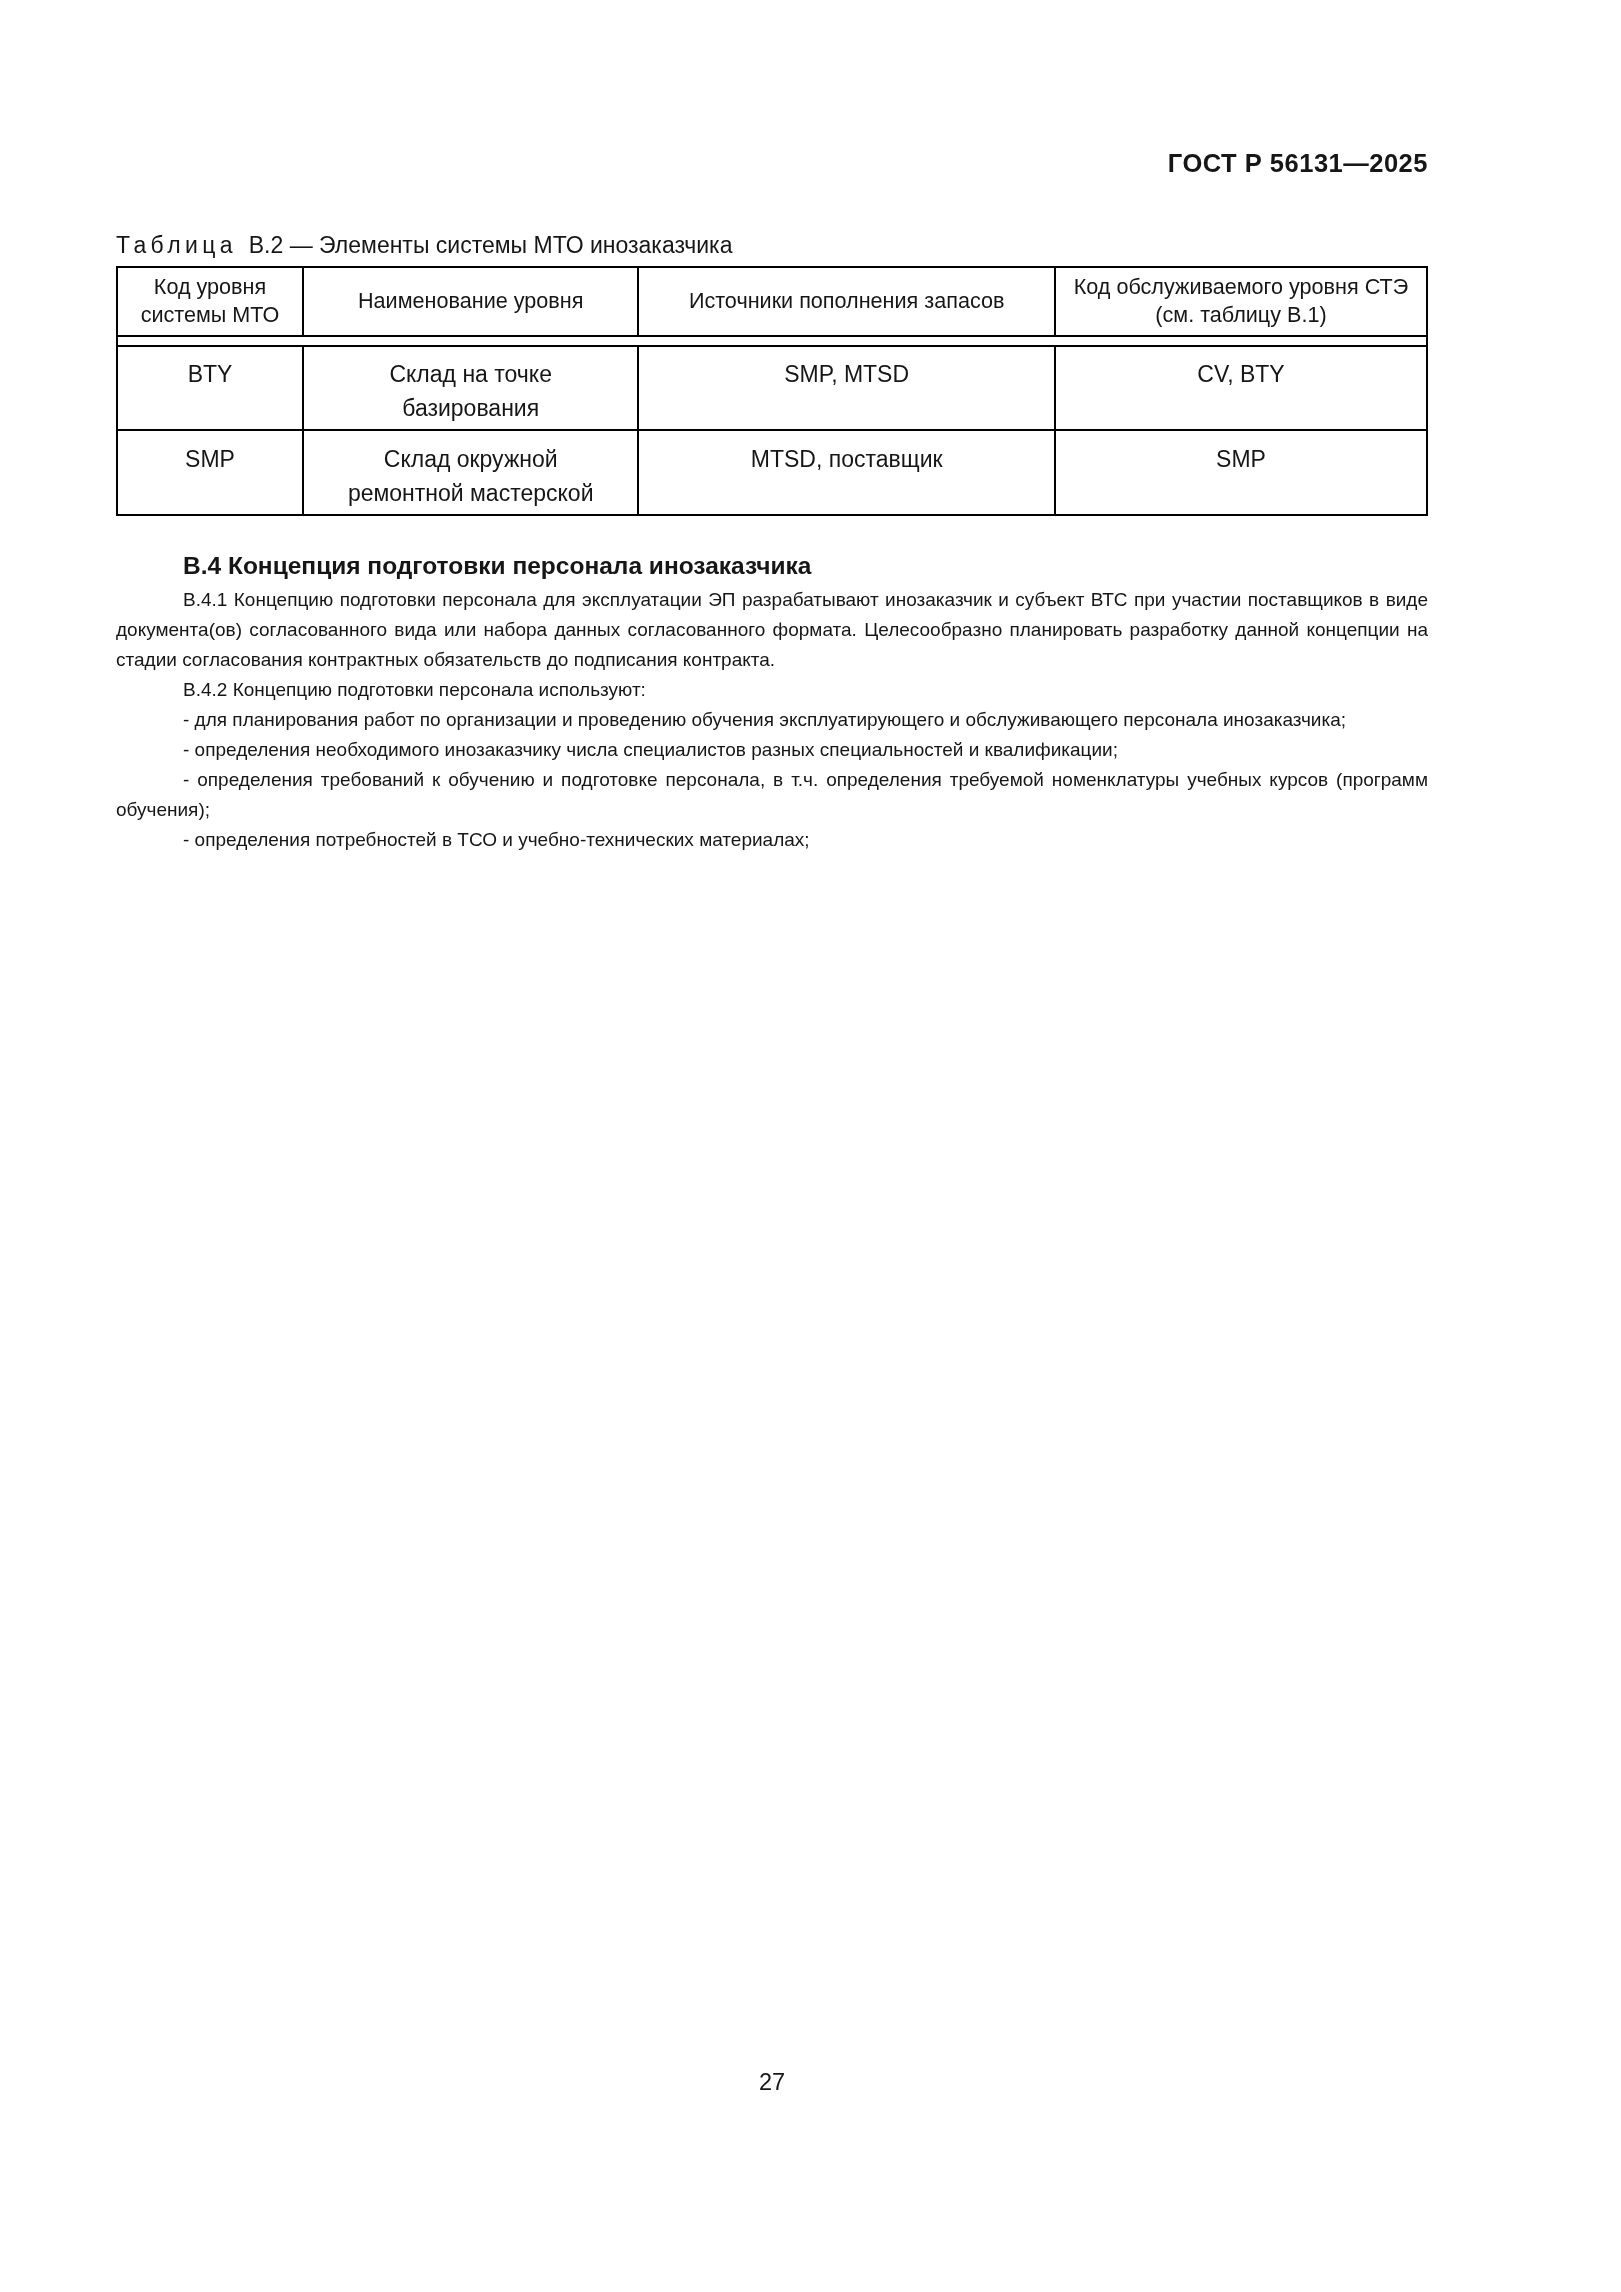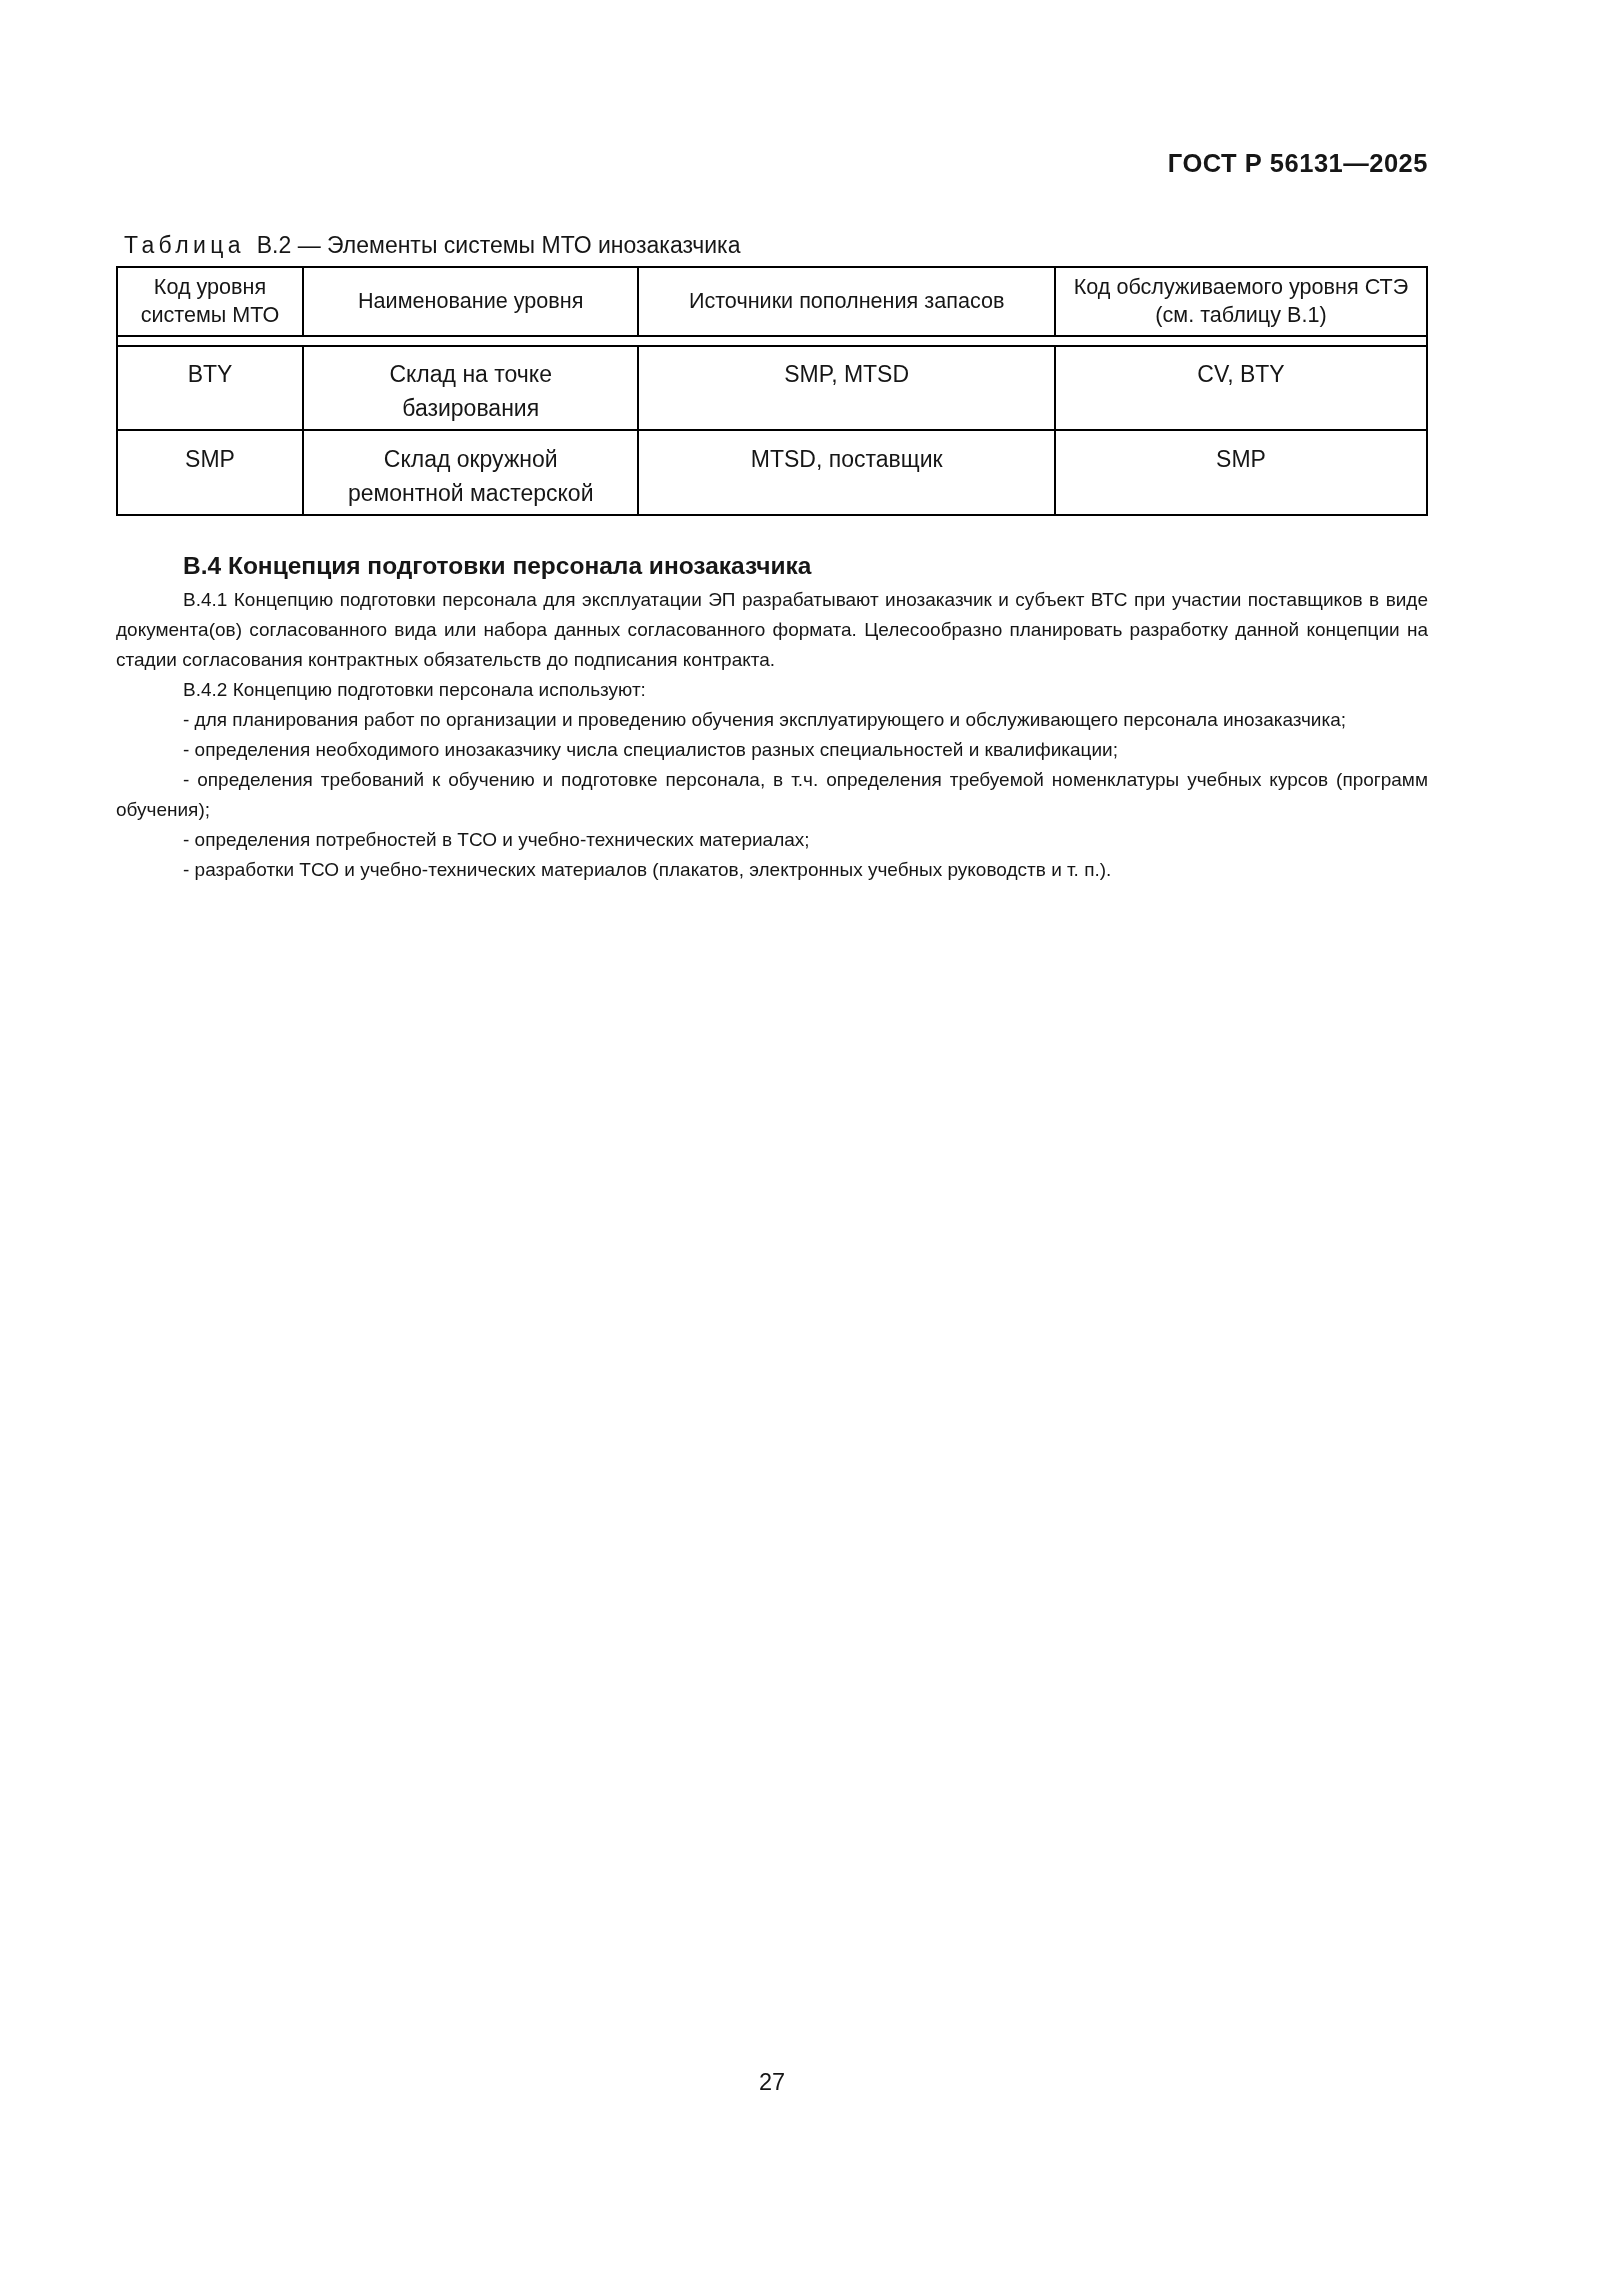--- a/index.html
+++ b/index.html
@@ -35,21 +35,20 @@
     width: 1312px;
   }
   .table-caption {
     margin: 0 0 5.9px 0;
     font-size: 23px;
     line-height: 30px;
   }
   .caption-word {
     letter-spacing: 4.4px;
     margin-right: 11.8px;
-    margin-left: 8px;
   }
   table.gost-table {
     width: 100%;
     border-collapse: collapse;
     table-layout: fixed;
     border: 2.9px solid #000;
   }
   table.gost-table th {
     border: 2px solid #000;
     font-weight: normal;
@@ -158,20 +157,19 @@
     <h3 class="section-heading">В.4 Концепция подготовки персонала инозаказчика</h3>
 
     <p class="para">В.4.1 Концепцию подготовки персонала для эксплуатации ЭП разрабатывают инозаказчик и субъект ВТС при участии поставщиков в виде документа(ов) согласованного вида или набора данных согласованного формата. Целесообразно планировать разработку данной концепции на стадии согласования контрактных обязательств до подписания контракта.</p>
 
     <p class="para">В.4.2 Концепцию подготовки персонала используют:</p>
 
     <p class="para">- для планирования работ по организации и проведению обучения эксплуатирующего и обслуживающего персонала инозаказчика;</p>
     <p class="para">- определения необходимого инозаказчику числа специалистов разных специальностей и квалификации;</p>
     <p class="para">- определения требований к обучению и подготовке персонала, в т.ч. определения требуемой номенклатуры учебных курсов (программ обучения);</p>
     <p class="para">- определения потребностей в ТСО и учебно-технических материалах;</p>
-    <p class="para">- разработки ТСО и учебно-технических материалов (плакатов, электронных учебных руководств и т. п.).</p>
 
   </div>
 
   <div class="page-number">27</div>
 
 </div>
 
 
 </body></html>

